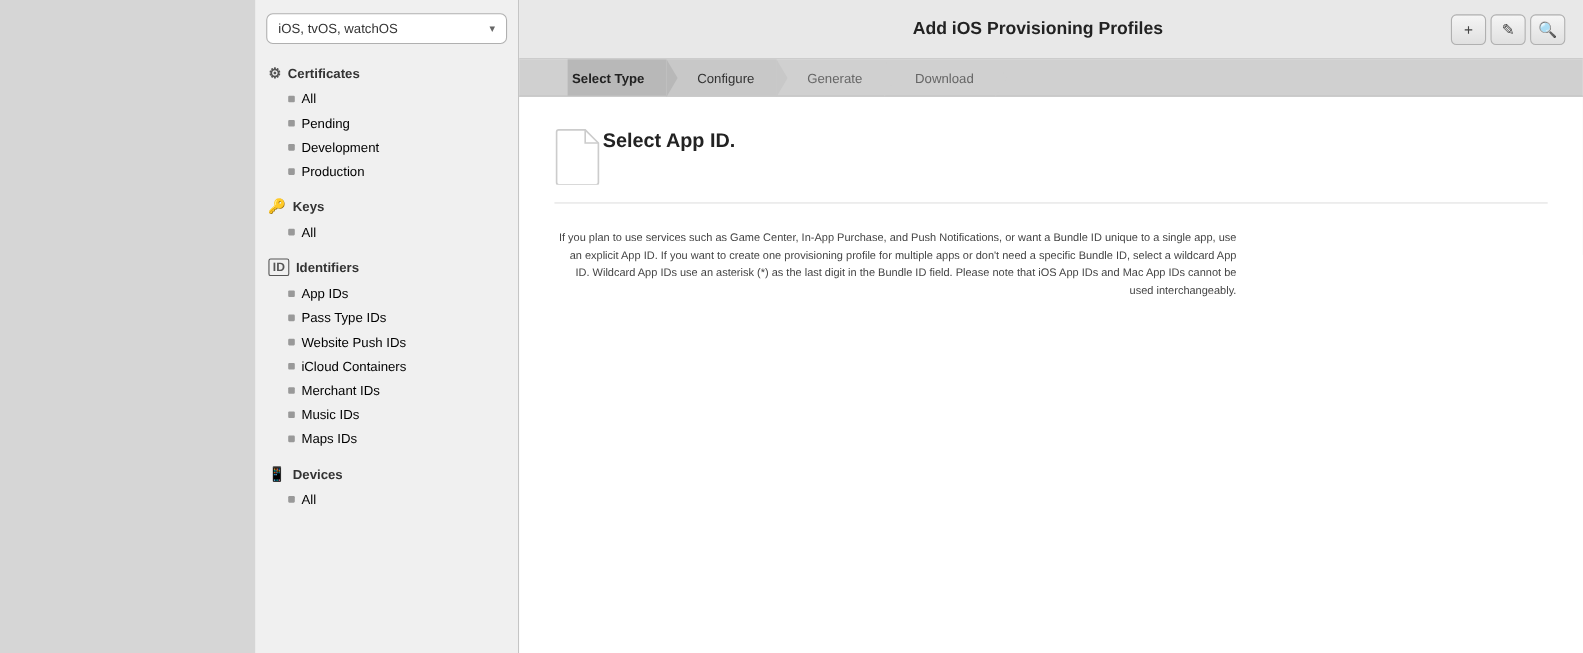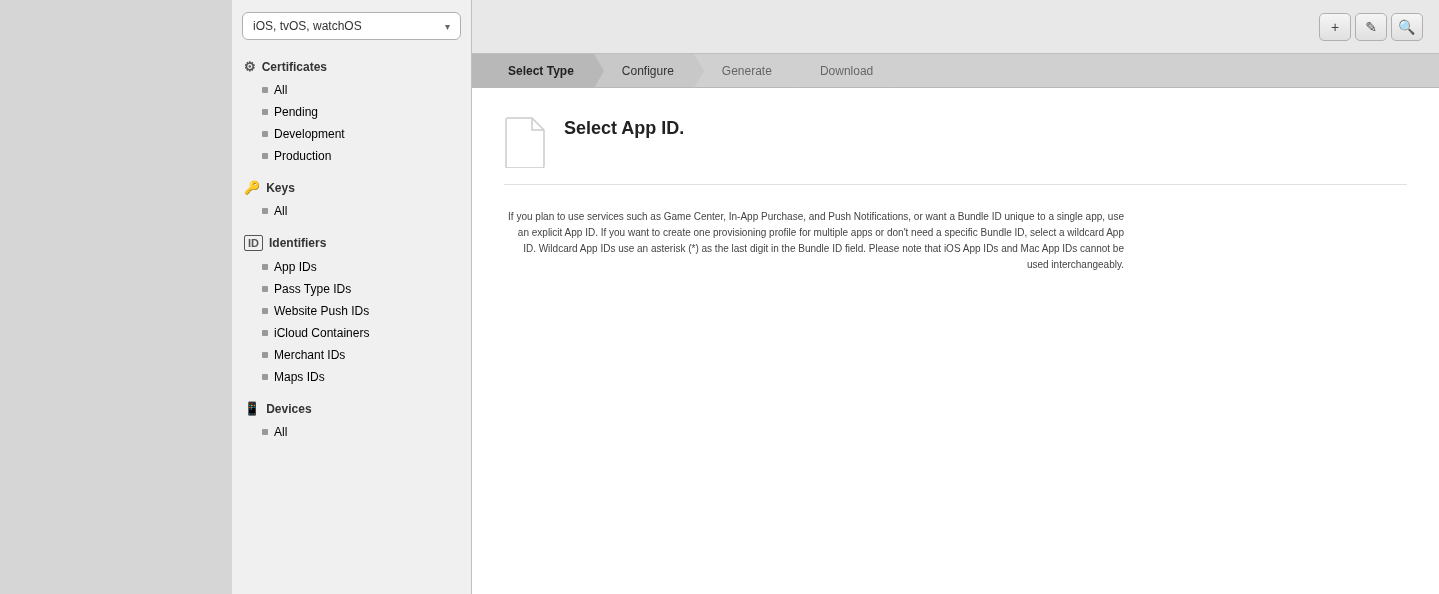--- a/index.html
+++ b/index.html
@@ -170,36 +170,36 @@
       border-left: 10px solid #d0d0d0;
       z-index: 2;
     }
     .step.active::after {
       border-left-color: #b8b8b8;
     }
     .step.current::after {
       border-left-color: #c8c8c8;
     }
     .step:first-child {
-      padding-left: 36px;
+      padding-left: 4px;
+      margin-left: 44px;
     }
 
     
     .content {
       flex: 1;
       background: white;
       padding: 24px 32px;
       overflow-y: auto;
     }
 
     
     .section-header {
       display: flex;
       align-items: flex-start;
-      gap: 16px;
       margin-bottom: 24px;
       padding-bottom: 16px;
       border-bottom: 1px solid #e0e0e0;
     }
     .file-icon {
       width: 44px;
       height: 52px;
       flex-shrink: 0;
       margin-top: 4px;
     }
@@ -311,20 +311,24 @@
     <div class="sidebar-item">
       <span class="sidebar-item-bullet"></span>
       <span>iCloud Containers</span>
     </div>
     <div class="sidebar-item">
       <span class="sidebar-item-bullet"></span>
       <span>Merchant IDs</span>
     </div>
     <div class="sidebar-item">
       <span class="sidebar-item-bullet"></span>
+      <span>Music IDs</span>
+    </div>
+    <div class="sidebar-item">
+      <span class="sidebar-item-bullet"></span>
       <span>Maps IDs</span>
     </div>
   </div>
 
   <div class="sidebar-section">
     <div class="sidebar-section-header">
       <span class="sidebar-section-icon">📱</span>
       <span>Devices</span>
     </div>
     <div class="sidebar-item">
@@ -332,20 +336,21 @@
       <span>All</span>
     </div>
   </div>
 
 </div>
 
 <div class="main">
 
   <div class="header">
     <div style="width:80px;"></div>
+    <div class="header-title">Add iOS Provisioning Profiles</div>
     <div class="header-actions">
       <button class="header-btn">
         <span>+</span>
       </button>
       <button class="header-btn">
         <span>✎</span>
       </button>
       <button class="header-btn">
         <span>🔍</span>
       </button>

